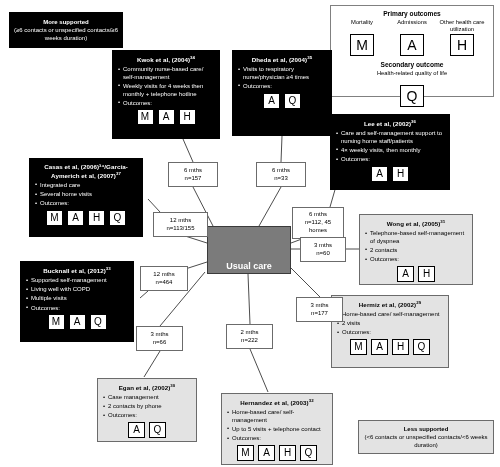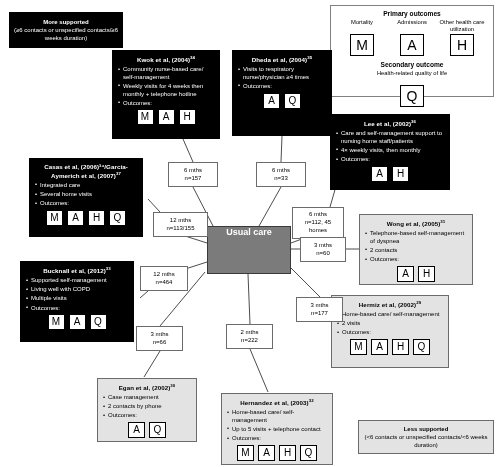--- a/index.html
+++ b/index.html
@@ -45,21 +45,21 @@
     width:15px;height:14px;background:#ffffff;color:#000000;
     border:1px solid #000000;display:flex;align-items:center;
     justify-content:center;font-size:10px;line-height:1;
     font-family:"Liberation Sans", sans-serif;
   }
   .grey .chip{border:1px solid #000000;}
 
   
   #usual-care{
     background:#7b7b7b;border:1px solid #3a3a3a;color:#ffffff;
-    display:flex;align-items:flex-start;justify-content:center;
+    display:flex;align-items:flex-end;justify-content:center;
     font-size:9px;font-weight:bold;text-align:center;line-height:1.28;
   }
 
   
   .edge-label{
     position:absolute;background:#ffffff;border:1px solid #6b6b6b;
     font-size:6px;line-height:1.3;text-align:center;color:#000000;
     display:flex;flex-direction:column;align-items:center;
     justify-content:center;box-sizing:border-box;padding:1px 2px;
   }

